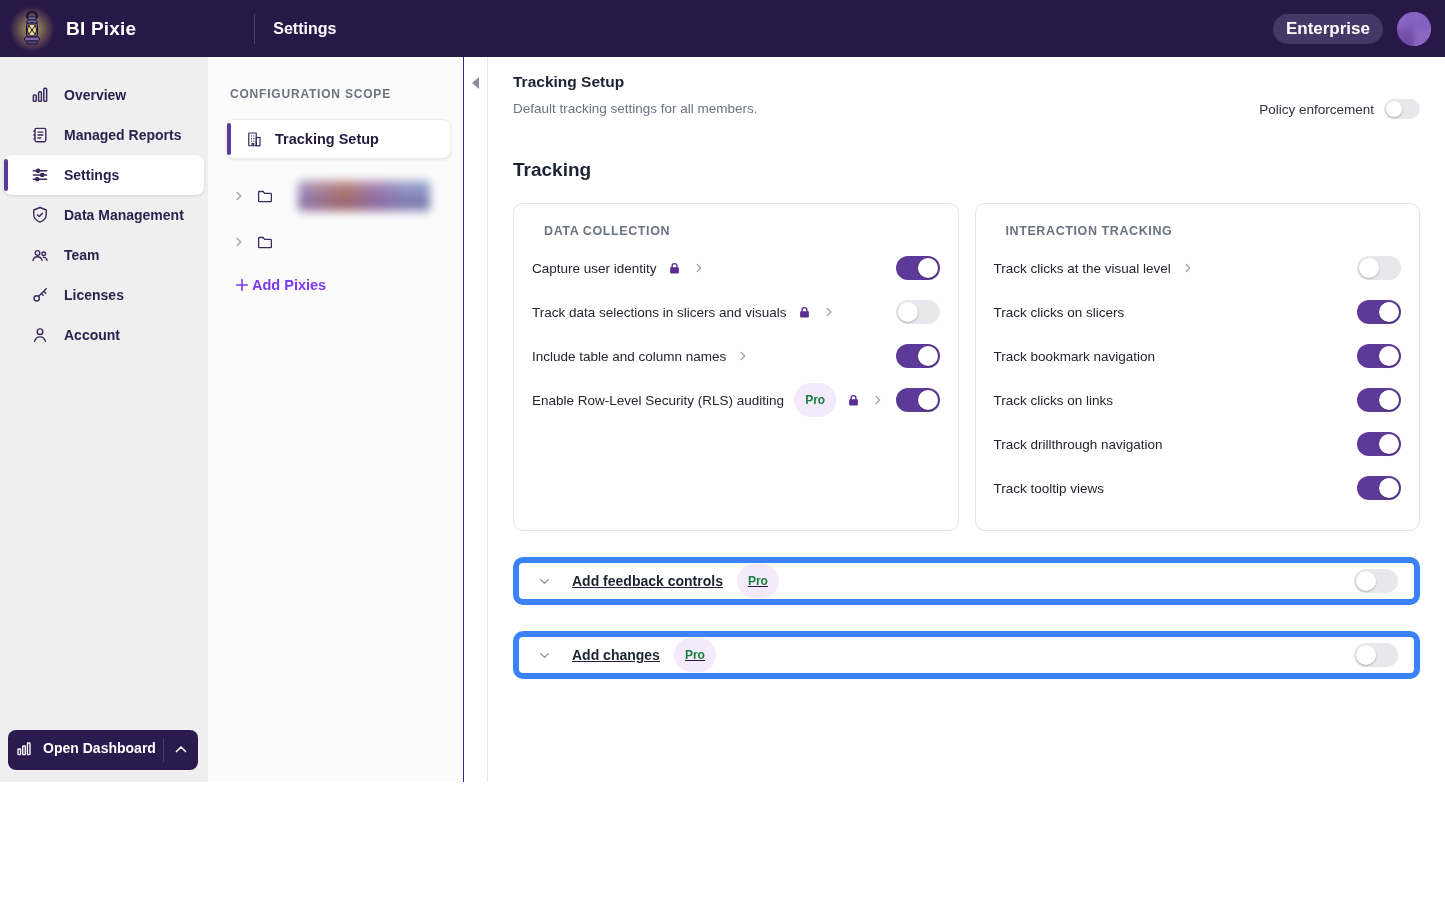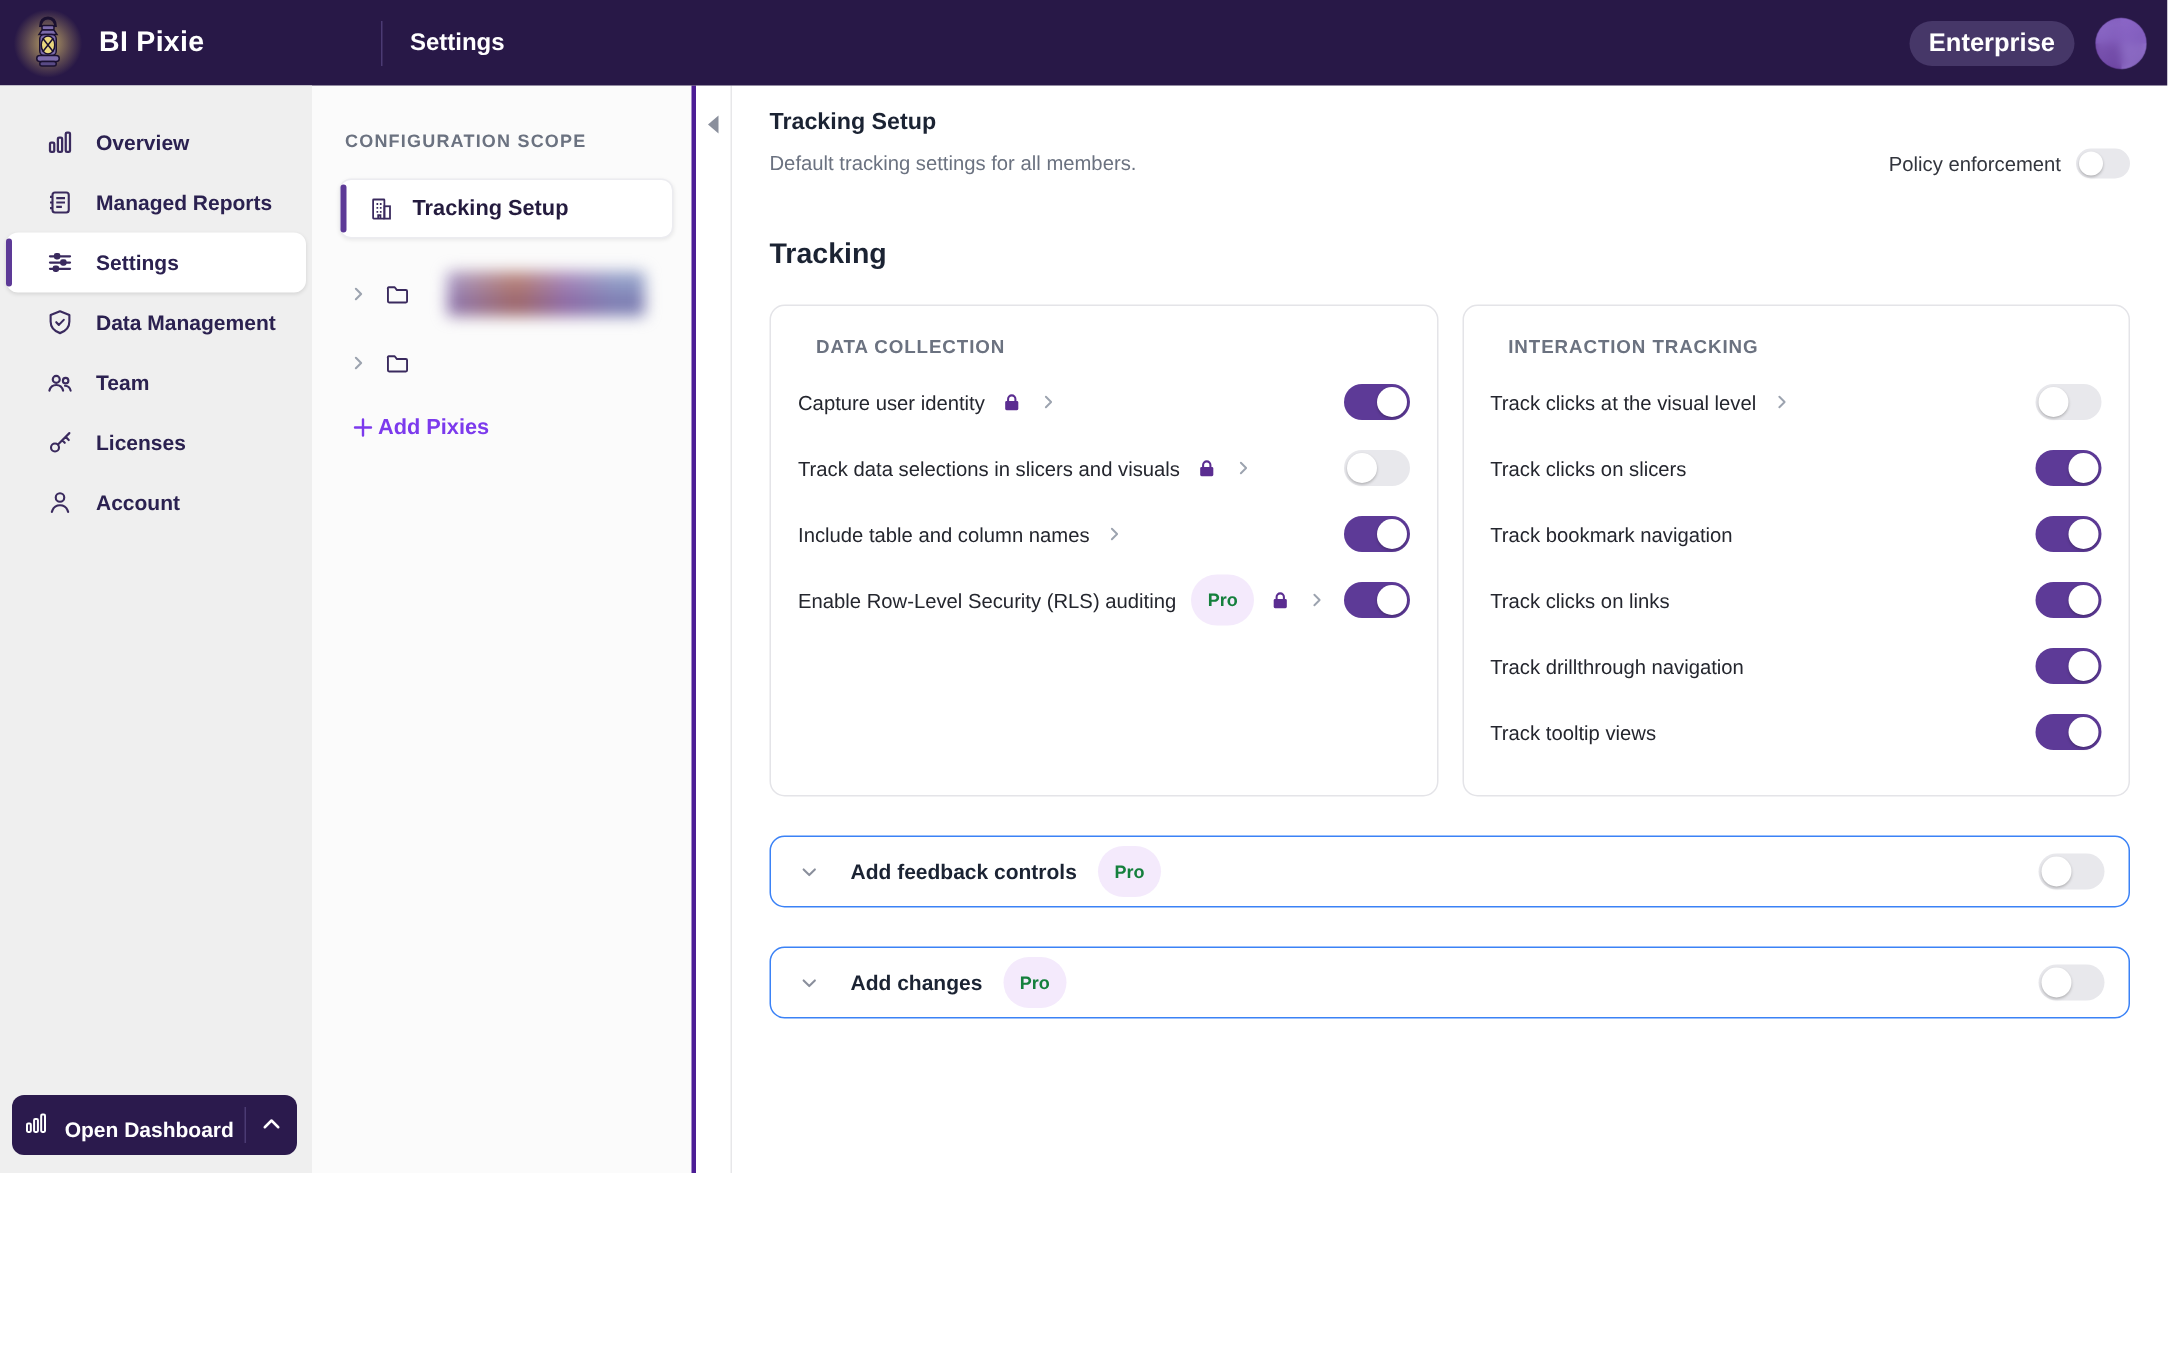--- a/index.html
+++ b/index.html
@@ -27,27 +27,27 @@
   
   .sidebar { width:208px; background:#efefef; display:flex; flex-direction:column; padding-top:18px; position:relative; }
   .nav-item { display:flex; align-items:center; gap:14px; height:40px; padding-left:26px; cursor:pointer;
     color:#2b2150; font-size:14px; font-weight:bold; position:relative; margin:0 4px; border-radius:8px; }
   .nav-item svg { width:20px; height:20px; stroke:#3a2a5e; flex:0 0 auto; }
   .nav-item.active { background:#fff; box-shadow:0 1px 3px rgba(0,0,0,.12); }
   .nav-item.active::before { content:""; position:absolute; left:0; top:4px; bottom:4px; width:4px; border-radius:4px; background:#5d3a97; }
   .open-dash-wrap { position:absolute; bottom:12px; left:8px; right:10px; }
   .open-dash { width:100%; height:40px; background:#2b1a4d; border:none; border-radius:8px; color:#fff;
     font-family:inherit; font-size:14px; font-weight:bold; display:flex; align-items:center; cursor:pointer; padding:0; }
-  .open-dash .od-main { flex:1; display:flex; align-items:flex-end; justify-content:center; gap:10px; }
+  .open-dash .od-main { flex:1; display:flex; align-items:flex-start; justify-content:center; gap:10px; }
   .open-dash .od-sep { width:1px; height:24px; background:#4b3a73; }
   .open-dash .od-caret { width:34px; display:flex; align-items:center; justify-content:center; }
   .open-dash svg { width:18px; height:18px; stroke:#fff; }
 
   
-  .config-panel { width:256px; background:#fbfbfb; border-right:3px solid #4c1d95; padding:30px 12px 0 22px; }
+  .config-panel { width:256px; background:#fbfbfb; border-right:1px solid #4c1d95; padding:30px 12px 0 22px; }
   .config-heading { font-size:12px; font-weight:bold; color:#6b7280; letter-spacing:.8px; margin-bottom:18px; }
   .scope-item { background:#fff; border:1px solid #ececf0; box-shadow:0 1px 3px rgba(0,0,0,.08); border-radius:8px;
     height:40px; display:flex; align-items:center; gap:12px; padding-left:18px; position:relative; cursor:pointer; margin-left:-4px; }
   .scope-item::before { content:""; position:absolute; left:0; top:3px; bottom:3px; width:4px; border-radius:4px; background:#5d3a97; }
   .scope-item svg { width:18px; height:18px; stroke:#3a2a5e; }
   .scope-label { font-size:14.5px; font-weight:bold; color:#241b3e; }
   .folder-row { display:flex; align-items:center; gap:10px; margin-top:22px; padding-left:2px; cursor:pointer; }
   .folder-row svg.chev { width:14px; height:14px; stroke:#9ca3af; }
   .folder-row svg.folder { width:18px; height:18px; stroke:#3a2a5e; }
   .blur-label { border-radius:3px; filter:blur(5px); }
@@ -87,22 +87,22 @@
 
   .pro-badge { background:#f4eafc; color:#15803d; font-size:12px; font-weight:bold; padding:10px 11px; border-radius:999px; }
 
   .toggle { width:44px; height:24px; border-radius:999px; position:relative; cursor:pointer; flex:0 0 auto; }
   .toggle .knob { position:absolute; top:2px; width:20px; height:20px; border-radius:50%; background:#fff;
     box-shadow:0 1px 2px rgba(0,0,0,.25); }
   .toggle.on { background:#5d3a97; } .toggle.on .knob { right:2px; }
   .toggle.off { background:#e8e8ec; } .toggle.off .knob { left:2px; }
   .toggle.small { width:36px; height:20px; } .toggle.small .knob { width:16px; height:16px; }
 
-  .expander { border:1px solid #3b82f6; border-radius:10px; height:48px; display:flex; align-items:center;
-    padding:0 16px 0 18px; margin-top:26px; background:#fff; }
+  .expander { border:6px solid #3b82f6; border-radius:10px; height:48px; display:flex; align-items:center;
+    padding:0 16px 0 18px; margin-top:26px; background:#fff;text-decoration:underline; }
   .expander .chev-down svg { width:15px; height:15px; stroke:#8a8f9c; }
   .expander-label { font-size:14px; font-weight:bold; color:#1b2333; margin:0 14px 0 20px; }
 
   .footer-bar { height:58px; border-top:1px solid #e7e7e9; display:flex; align-items:center; gap:16px; padding-left:25px; }
   .btn { font-family:inherit; font-size:13.5px; font-weight:bold; border:none; border-radius:8px; padding:11px 18px; cursor:pointer; }
   .btn-primary { background:#2b1a4d; color:#fff; }
   .btn-secondary { background:#f1f2f4; color:#1f2430; }
   .unsaved { font-size:12.5px; color:#d39110; }
 </style>
 </head>

